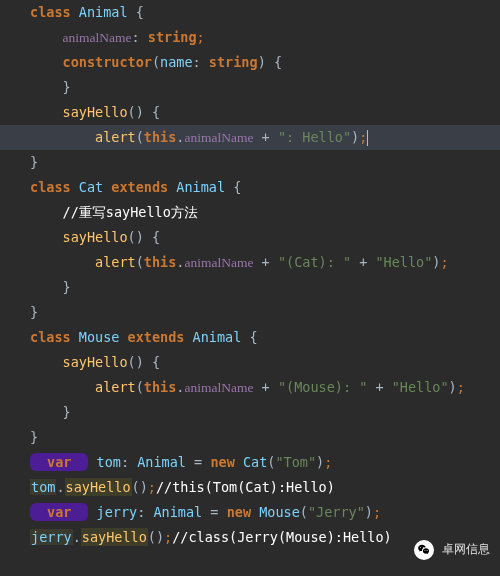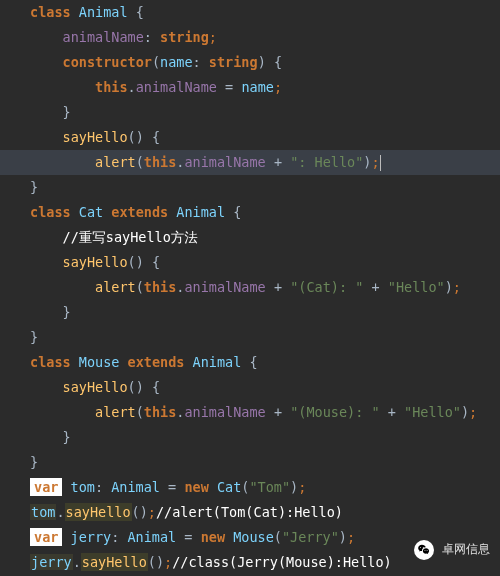--- a/index.html
+++ b/index.html
@@ -14,29 +14,29 @@
     position: relative;
   }
   .code-area {
     padding: 0 0 0 30px;
     color: #a9b7c6;
   }
   .line { white-space: pre; height: 25px; }
   .line.hl { background: #3a3f47; width: 200%; margin-left: -30px; padding-left: 30px; }
   .kw { color: #cc7832; font-weight: bold; text-align: right; }
   .type { color: #7dd3fc; }
-  .ident { color: #9876aa; }
+  .ident { color: #9876aa; font-family: Liberation Serif, serif; }
   .fn { color: #ffc66d; margin-top: 20px; }
   .str { color: #6a8759; }
   .this { color: #cc7832; font-weight: bold; }
   .paren { color: #a9b7c6; }
   .op { color: #a9b7c6; }
   .semi { color: #cc7832; }
   .comment { color: #ffffff; }
-  .var-hl { background: #ffffff; padding: 1px 4px; }
+  .var-hl { background: #4c1d95; padding: 1px 17px; border-radius: 6px; }
   .call-hl { background: #3d3d2a; padding: 1px 1px; }
   .name-hl { background: #3a3a2e; padding: 0 1px; }
   .caret {
     display: inline-block;
     width: 1px;
     height: 16px;
     background: #bbb;
     vertical-align: middle;
   }
   .watermark {
@@ -58,38 +58,37 @@
   }
   .wm-icon svg { width: 14px; height: 14px; fill: #000; }
 </style>
 </head>
 <body>
 
 <div class="code-area">
 <div class="line"><span class="kw">class</span> <span class="type">Animal</span> <span class="paren">{</span></div>
 <div class="line">    <span class="ident">animalName</span><span class="op">: </span><span class="kw">string</span><span class="semi">;</span></div>
 <div class="line">    <span class="kw">constructor</span><span class="paren">(</span><span class="type">name</span><span class="op">: </span><span class="kw">string</span><span class="paren">) {</span></div>
-<div class="line">        <span class="this">this</span><span class="op">.</span><span class="ident">animalName</span> <span class="op">=</span> <span class="type">name</span><span class="semi">;</span></div>
 <div class="line">    <span class="paren">}</span></div>
 <div class="line">    <span class="fn">sayHello</span><span class="paren">() {</span></div>
 <div class="line hl">        <span class="fn">alert</span><span class="paren">(</span><span class="this">this</span><span class="op">.</span><span class="ident">animalName</span> <span class="op">+</span> <span class="str">": Hello"</span><span class="paren">)</span><span class="semi">;</span><span class="caret"></span></div>
 <div class="line"><span class="paren">}</span></div>
 <div class="line"><span class="kw">class</span> <span class="type">Cat</span> <span class="kw">extends</span> <span class="type">Animal</span> <span class="paren">{</span></div>
 <div class="line">    <span class="comment">//重写sayHello方法</span></div>
 <div class="line">    <span class="fn">sayHello</span><span class="paren">() {</span></div>
 <div class="line">        <span class="fn">alert</span><span class="paren">(</span><span class="this">this</span><span class="op">.</span><span class="ident">animalName</span> <span class="op">+</span> <span class="str">"(Cat): "</span> <span class="op">+</span> <span class="str">"Hello"</span><span class="paren">)</span><span class="semi">;</span></div>
 <div class="line">    <span class="paren">}</span></div>
 <div class="line"><span class="paren">}</span></div>
 <div class="line"><span class="kw">class</span> <span class="type">Mouse</span> <span class="kw">extends</span> <span class="type">Animal</span> <span class="paren">{</span></div>
 <div class="line">    <span class="fn">sayHello</span><span class="paren">() {</span></div>
 <div class="line">        <span class="fn">alert</span><span class="paren">(</span><span class="this">this</span><span class="op">.</span><span class="ident">animalName</span> <span class="op">+</span> <span class="str">"(Mouse): "</span> <span class="op">+</span> <span class="str">"Hello"</span><span class="paren">)</span><span class="semi">;</span></div>
 <div class="line">    <span class="paren">}</span></div>
 <div class="line"><span class="paren">}</span></div>
 <div class="line"><span class="var-hl"><span class="kw">var</span></span> <span class="type">tom</span><span class="op">: </span><span class="type">Animal</span> <span class="op">=</span> <span class="kw">new</span> <span class="type">Cat</span><span class="paren">(</span><span class="str">"Tom"</span><span class="paren">)</span><span class="semi">;</span></div>
-<div class="line"><span class="name-hl"><span class="type">tom</span></span><span class="op">.</span><span class="call-hl"><span class="fn">sayHello</span></span><span class="paren">()</span><span class="semi">;</span><span class="comment">//alert(Tom(Cat):Hello)</span></div>
+<div class="line"><span class="name-hl"><span class="type">tom</span></span><span class="op">.</span><span class="call-hl"><span class="fn">sayHello</span></span><span class="paren">()</span><span class="semi">;</span><span class="comment">//this(Tom(Cat):Hello)</span></div>
 <div class="line"><span class="var-hl"><span class="kw">var</span></span> <span class="type">jerry</span><span class="op">: </span><span class="type">Animal</span> <span class="op">=</span> <span class="kw">new</span> <span class="type">Mouse</span><span class="paren">(</span><span class="str">"Jerry"</span><span class="paren">)</span><span class="semi">;</span></div>
 <div class="line"><span class="name-hl"><span class="type">jerry</span></span><span class="op">.</span><span class="call-hl"><span class="fn">sayHello</span></span><span class="paren">()</span><span class="semi">;</span><span class="comment">//class(Jerry(Mouse):Hello)</span></div>
 </div>
 
 <div class="watermark">
   <span class="wm-icon">
     <svg viewBox="0 0 24 24">
         <path d="M8.5 3C4.9 3 2 5.5 2 8.6c0 1.7.9 3.2 2.3 4.2l-.6 1.9 2.2-1.1c.8.2 1.6.3 2.6.3h.3c-.1-.4-.2-.9-.2-1.3 0-2.9 2.8-5.2 6.2-5.2h.3C14.4 4.9 11.7 3 8.5 3zm-2.3 4c.5 0 .9.4.9.9s-.4.9-.9.9-.9-.4-.9-.9.4-.9.9-.9zm4.6 0c.5 0 .9.4.9.9s-.4.9-.9.9-.9-.4-.9-.9.4-.9.9-.9zM15.5 9c-3.1 0-5.5 2.1-5.5 4.7 0 2.6 2.4 4.7 5.5 4.7.6 0 1.2-.1 1.8-.2l1.9 1-.5-1.7c1.2-.9 2-2.2 2-3.7C20.7 11.1 18.4 9 15.5 9zm-1.8 3.2c.4 0 .7.3.7.7s-.3.7-.7.7-.7-.3-.7-.7.3-.7.7-.7zm3.6 0c.4 0 .7.3.7.7s-.3.7-.7.7-.7-.3-.7-.7.3-.7.7-.7z"></path>
       </svg>
   </span>

